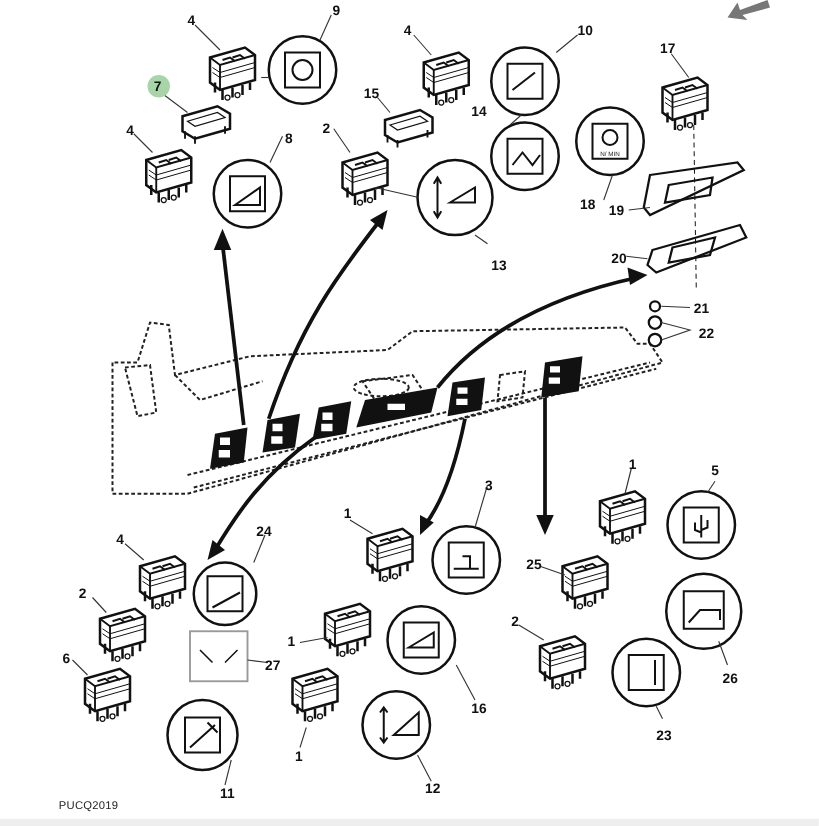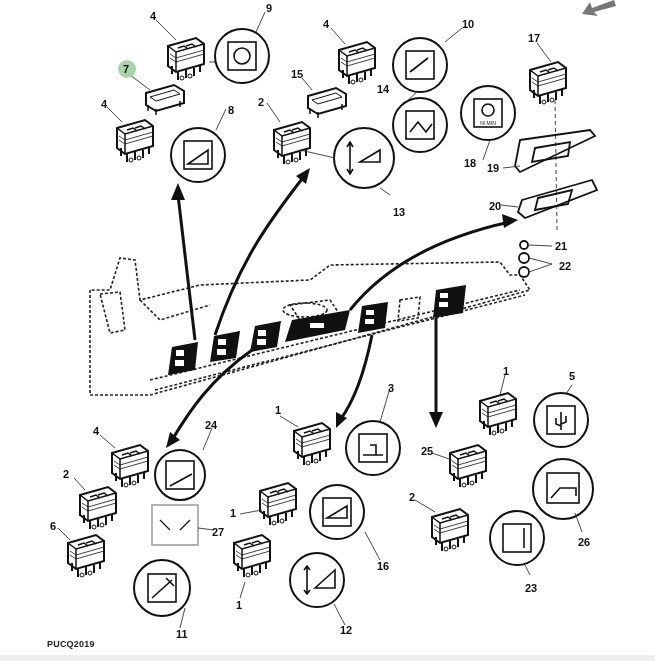--- a/index.html
+++ b/index.html
@@ -1,19 +1,19 @@
 <!DOCTYPE html>
 <html><head>
 <meta charset="utf-8">
 <style>
   html,body{margin:0;padding:0;background:#fff;}
   body{width:655px;height:661px;position:relative;overflow:hidden;font-family:"Liberation Sans",sans-serif;}
   #stage{position:absolute;left:0;top:0;width:655px;height:661px;}
   .lbl{font-family:"Liberation Sans",sans-serif;font-size:11px;font-weight:bold;fill:#111;}
-  .code{position:absolute;left:47px;top:639px;font-size:9px;font-weight:bold;color:#222;letter-spacing:0.2px;}
+  .code{position:absolute;left:47px;top:639px;font-size:9px;font-weight:normal;color:#222;letter-spacing:0.2px;}
   .footer{position:absolute;left:0;top:655px;width:655px;height:6px;background:#eeeeee;}
   .nav-arrow{position:absolute;left:580px;top:0;width:36px;height:16px;}
 </style>
 </head>
 <body>
 
 <svg id="stage" width="655" height="661" viewBox="0 0 655 661">
   <defs>
     <g id="sw">
 

